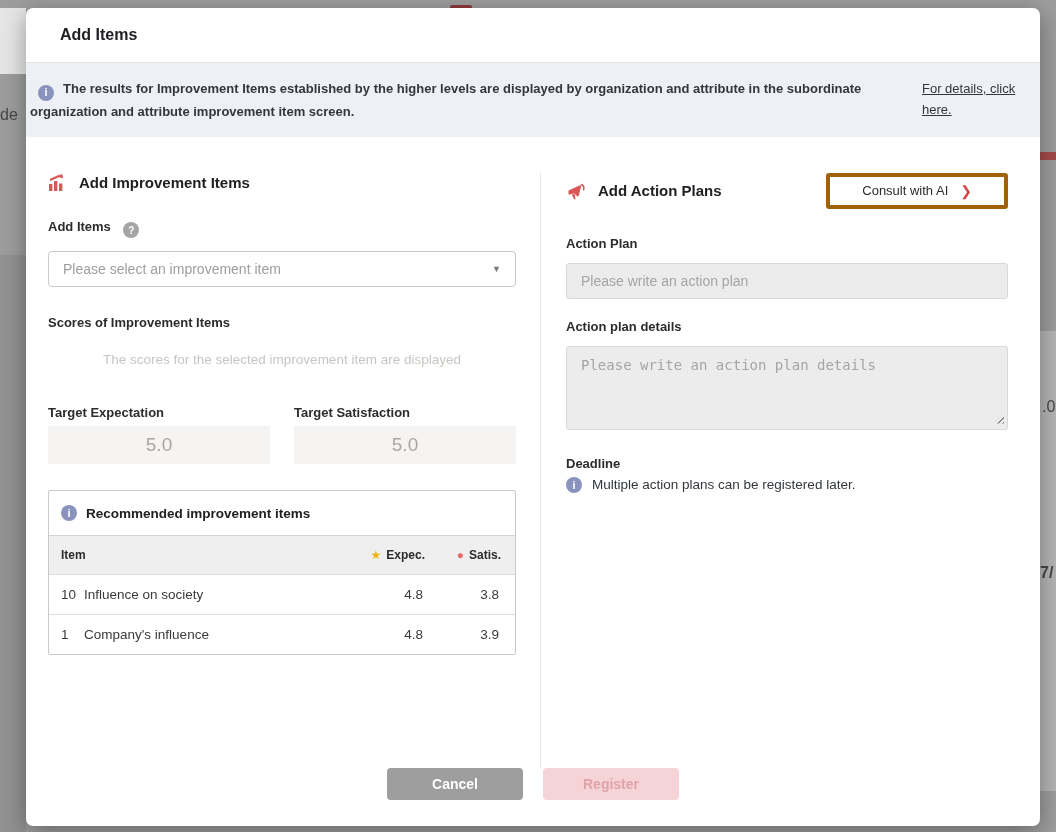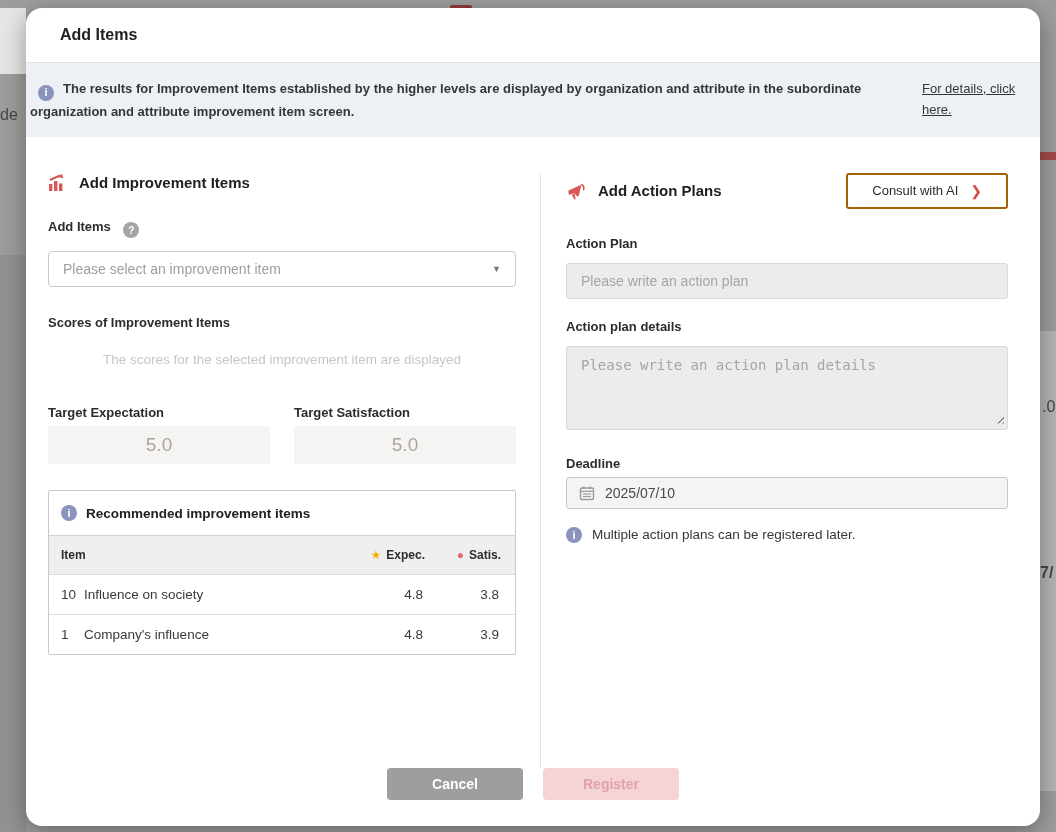--- a/index.html
+++ b/index.html
@@ -13,21 +13,21 @@
   .frag-white-sliver { left: 0; top: 8px; width: 26px; height: 66px; background: #f3f3f3; opacity:.85; }
   .frag-left-text { left: 0; top: 106px; }
   .frag-left-dark { left:0; top: 255px; width: 26px; height: 577px; background: #929292; }
   .frag-red-bar { left: 1040px; top: 152px; width: 16px; height: 8px; background: #a34a4a; }
   .frag-right-light { left: 1040px; top: 331px; width: 16px; height: 460px; background: #b5b5b5; }
   .frag-right-text1 { left: 1042px; top: 398px; }
   .frag-right-text2 { left: 1040px; top: 564px; font-weight: bold; }
 
   
   .modal { position: absolute; left: 26px; top: 8px; width: 1014px; height: 818px;
-    background: #ffffff; border-radius: 16px; box-shadow: 0 6px 24px rgba(0,0,0,.35);
+    background: #ffffff; border-radius: 7px; box-shadow: 0 6px 24px rgba(0,0,0,.35);
     display: flex; flex-direction: column; }
 
   .modal-titlebar { flex: 0 0 55px; display: flex; align-items: center;
     padding-left: 34px; border-bottom: 1px solid #e4e4e4; }
   .modal-title { font-size: 16px; font-weight: bold; color: #202124; }
 
   
   .banner { background: #edf0f5; padding: 15px 16px 15px 4px; display: flex; align-items: flex-start; }
   .banner-text { flex: 1; font-size: 13px; font-weight: bold; color: #33373c; line-height: 21px; }
   .info-icon { display: inline-flex; width: 16px; height: 16px; border-radius: 50%;
@@ -82,22 +82,22 @@
   .rec-table td { font-size: 13.5px; color: #3a3a3a; padding: 12px 12px;
     border-top: 1px solid #dedede; }
   .rec-table td.num-col { text-align: right; padding-right: 16px; }
   .row-num { display: inline-block; min-width: 16px; margin-right: 7px; }
   .star-glyph { color: #f0b400; font-size: 12px; margin-right: 5px; }
   .dot-glyph { color: #e76a6e; font-size: 12px; margin-right: 5px; }
 
   
   .rc-head { display: flex; align-items: center; margin-bottom: 27px; }
   .rc-head .section-title { flex: 0 0 auto; }
-  .consult-btn { margin-left: auto; height: 36px; background: #fff; border: 2px solid #a16207;
-    border-radius: 3px; display: flex; align-items: center; padding: 0 24px; cursor: pointer; }
+  .consult-btn { margin-left: auto; height: 36px; background: #fff; border: 4px solid #a16207;
+    border-radius: 3px; display: flex; align-items: center; padding: 0 32px; cursor: pointer; }
   .consult-label { font-size: 13px; color: #2c2c2c; }
   .chevron-red { color: #d44747; font-size: 14px; font-weight: bold; margin-left: 12px; }
 
   .rc-label { display: block; margin-bottom: 12px; }
   .gray-input { width: 100%; height: 36px; background: #ececec; border: 1px solid #d9d9d9;
     border-radius: 3px; padding: 0 14px; font-size: 14px; color: #444;
     font-family: "Liberation Sans", "DejaVu Sans", sans-serif; margin-bottom: 20px; }
   .gray-input::placeholder { color: #a5a5a5; opacity: 1; }
   .gray-textarea { width: 100%; height: 84px; background: #ececec; border: 1px solid #d9d9d9;
     border-radius: 3px; padding: 10px 14px; font-size: 14px; color: #444; resize: none;
@@ -241,33 +241,20 @@
       <span class="field-label rc-label">Action Plan</span>
       <input class="gray-input" type="text" placeholder="Please write an action plan" style="">
 
       <span class="field-label rc-label">Action plan details</span>
       <div class="textarea-wrap">
         <textarea class="gray-textarea" placeholder="Please write an action plan details" style=""></textarea>
         <span class="resize-handle"></span>
       </div>
 
       <span class="field-label rc-label deadline-label">Deadline</span>
-      <div class="date-input">
-        <span>
-          <svg width="16" height="16" viewBox="0 0 16 16">
-            <rect x="1.5" y="3" width="13" height="11.5" rx="1.5" fill="none" stroke="#9a9a9a" stroke-width="1.4"></rect>
-            <line x1="1.5" y1="6.3" x2="14.5" y2="6.3" stroke="#9a9a9a" stroke-width="1.2"></line>
-            <line x1="4.8" y1="1.4" x2="4.8" y2="4" stroke="#9a9a9a" stroke-width="1.4"></line>
-            <line x1="11.2" y1="1.4" x2="11.2" y2="4" stroke="#9a9a9a" stroke-width="1.4"></line>
-            <line x1="4" y1="9" x2="12" y2="9" stroke="#9a9a9a" stroke-width="1.1"></line>
-            <line x1="4" y1="11.5" x2="12" y2="11.5" stroke="#9a9a9a" stroke-width="1.1"></line>
-          </svg>
-        </span>
-        <span class="date-value">2025/07/10</span>
-      </div>
 
       <div class="note-row">
         <span class="info-icon">i</span>
         <span class="note-text">Multiple action plans can be registered later.</span>
       </div>
     </div>
   </div>
 
   <div class="footer">
     <button class="btn btn-cancel">Cancel</button>

